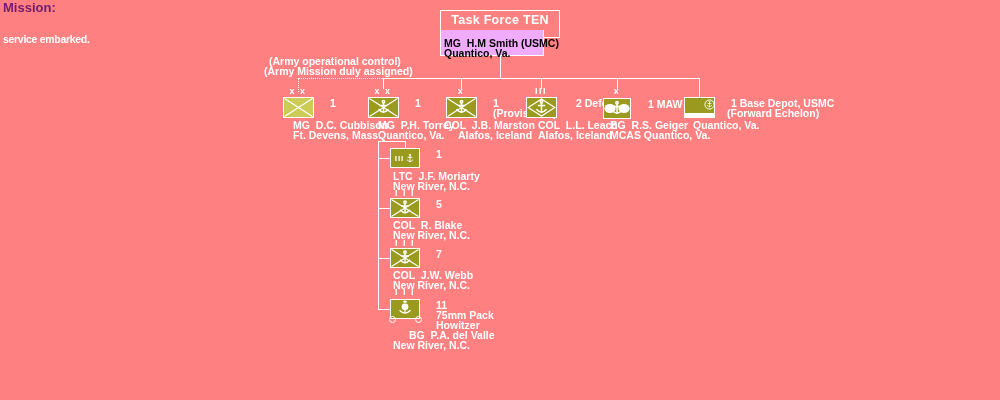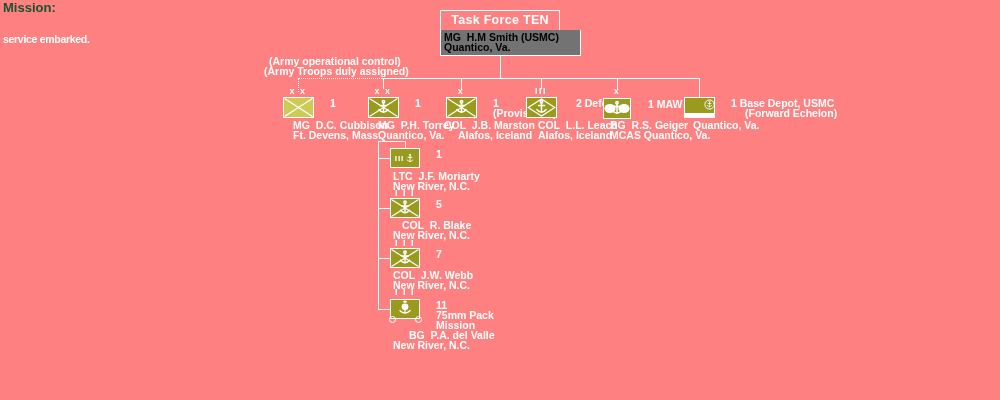--- a/index.html
+++ b/index.html
@@ -13,24 +13,24 @@
   .dot-h{position:absolute;height:0;border-top:1px dotted #fff;}
   .dot-v{position:absolute;width:0;border-left:1px dotted #fff;}
   .ubox{position:absolute;width:31px;height:21px;box-sizing:border-box;
         border:1px solid #fff;background:#9a9a1e;}
   .sbox{position:absolute;width:30px;height:20px;box-sizing:border-box;
         border:1px solid #fff;background:#9a9a1e;}
   .army{background:#cbcb55;}
   .tf-title{position:absolute;left:440px;top:10px;width:120px;height:28px;box-sizing:border-box;
         border:1px solid #fff;color:#fff;font-size:12.5px;line-height:18px;text-align:center;
         letter-spacing:0.3px;}
-  .tf-bar{position:absolute;left:440px;top:30px;width:141px;height:26px;box-sizing:border-box;
-        border:1px solid #fff;border-top:none;background:#737373;color:#000;
-        font-size:10.5px;line-height:10px;padding:2px 0 0 3px;white-space:pre;}
-  .mission-h{position:absolute;left:3px;top:2px;color:#14532d;font-size:13px;line-height:12px;}
+  .tf-bar{position:absolute;left:440px;top:30px;width:104px;height:26px;box-sizing:border-box;
+        border:1px solid #fff;border-top:none;background:#f0abfc;color:#000;
+        font-size:10.5px;line-height:10px;padding:8px 0 0 3px;white-space:pre;}
+  .mission-h{position:absolute;left:3px;top:2px;color:#701a75;font-size:13px;line-height:12px;}
   .mission-l{position:absolute;color:#fff;font-size:10.5px;line-height:10px;
         letter-spacing:-0.3px;white-space:pre;}
   .wheel{position:absolute;width:5px;height:5px;border:1px solid #fff;border-radius:50%;}
   .depot-strip{position:absolute;left:0;right:0;bottom:0;height:4px;background:#fff;}
   .mor-in{display:flex;align-items:center;justify-content:center;height:100%;gap:1px;
         color:#fff;font-size:8px;letter-spacing:1px;}
   svg.sym{position:absolute;left:0;top:0;}
 </style>
 </head>
 <body>
@@ -48,21 +48,21 @@
     </symbol>
   </svg>
 
   <div class="mission-h">Mission:</div>
   <div class="mission-l" style="left:3px;top:34px">service embarked.</div>
 
   <div class="tf-title">Task Force TEN</div>
   <div class="tf-bar"><span>MG  H.M Smith (USMC)</span><br><span>Quantico, Va.</span></div>
 
   <div class="t" style="left:257px;top:56px">(Army operational control)</div>
-  <div class="t" style="left:252px;top:66px">(Army Troops duly assigned)</div>
+  <div class="t" style="left:252px;top:66px">(Army Mission duly assigned)</div>
 
   <div class="vline" style="left:500px;top:56px;height:22px"></div>
   <div class="hline" style="left:382px;top:78px;width:318px"></div>
   <div class="dot-h" style="left:298px;top:78px;width:84px"></div>
   <div class="dot-v" style="left:298px;top:79px;height:13px"></div>
   <div class="vline" style="left:383px;top:78px;height:11px"></div>
   <div class="vline" style="left:461px;top:78px;height:11px"></div>
   <div class="vline" style="left:541px;top:78px;height:11px"></div>
   <div class="vline" style="left:617px;top:78px;height:11px"></div>
   <div class="vline" style="left:699px;top:78px;height:20px"></div>
@@ -133,21 +133,21 @@
   <div class="t" style="left:598px;top:130px">MCAS Quantico, Va.</div>
 
   <div class="ubox" style="left:684px;top:97px">
     <div class="depot-strip"></div>
   </div>
   <svg style="position:absolute;left:704px;top:99px" width="11" height="11" viewBox="0 0 11 11">
     <circle cx="5.5" cy="5.5" r="4.6" fill="#9a9a1e" stroke="#fff" stroke-width="1"></circle>
     <use href="#anc" x="1.5" y="1.5" width="8" height="8"></use>
   </svg>
   <div class="t" style="left:719px;top:98px">1 Base Depot, USMC</div>
-  <div class="t" style="left:733px;top:108px">(Forward Echelon)</div>
+  <div class="t" style="left:715px;top:108px">(Forward Echelon)</div>
   <div class="t" style="left:681px;top:120px">Quantico, Va.</div>
 
   <div class="hline" style="left:378px;top:141px;width:28px"></div>
   <div class="vline" style="left:378px;top:141px;height:168px"></div>
   <div class="vline" style="left:405px;top:141px;height:7px"></div>
   <div class="hline" style="left:378px;top:158px;width:12px"></div>
   <div class="hline" style="left:378px;top:208px;width:12px"></div>
   <div class="hline" style="left:378px;top:258px;width:12px"></div>
   <div class="hline" style="left:378px;top:309px;width:12px"></div>
 
@@ -167,21 +167,21 @@
   <div class="sbox" style="left:390px;top:198px">
     <svg class="sym" width="28" height="18" viewBox="0 0 28 18">
       <g stroke="#fff" stroke-width="1.2">
           <line x1="0.5" y1="0.5" x2="27.5" y2="17.5"></line>
           <line x1="27.5" y1="0.5" x2="0.5" y2="17.5"></line>
         </g>
       <use href="#anc" x="6" y="1" width="16" height="16"></use>
     </svg>
   </div>
   <div class="t" style="left:424px;top:199px">5</div>
-  <div class="t" style="left:390px;top:220px">COL  R. Blake</div>
+  <div class="t" style="left:381px;top:220px">COL  R. Blake</div>
   <div class="t" style="left:381px;top:230px">New River, N.C.</div>
 
   <div class="ech" style="left:385px;top:239px">I I I</div>
   <div class="sbox" style="left:390px;top:248px">
     <svg class="sym" width="28" height="18" viewBox="0 0 28 18">
       <g stroke="#fff" stroke-width="1.2">
           <line x1="0.5" y1="0.5" x2="27.5" y2="17.5"></line>
           <line x1="27.5" y1="0.5" x2="0.5" y2="17.5"></line>
         </g>
       <use href="#anc" x="6" y="1" width="16" height="16"></use>
@@ -200,17 +200,17 @@
         <line x1="14" y1="10" x2="14" y2="13.5"></line>
         <path d="M8.5,10.3 Q14,16 19.5,10.3"></path>
       </g>
       <circle cx="14" cy="6.8" r="3.4" fill="#fff"></circle>
     </svg>
   </div>
   <div class="wheel" style="left:389px;top:316px"></div>
   <div class="wheel" style="left:415px;top:316px"></div>
   <div class="t" style="left:424px;top:300px">11</div>
   <div class="t" style="left:424px;top:310px">75mm Pack</div>
-  <div class="t" style="left:424px;top:320px">Mission</div>
+  <div class="t" style="left:424px;top:320px">Howitzer</div>
   <div class="t" style="left:397px;top:330px">BG  P.A. del Valle</div>
   <div class="t" style="left:381px;top:340px">New River, N.C.</div>
 
 </div>
 
 </body></html>

